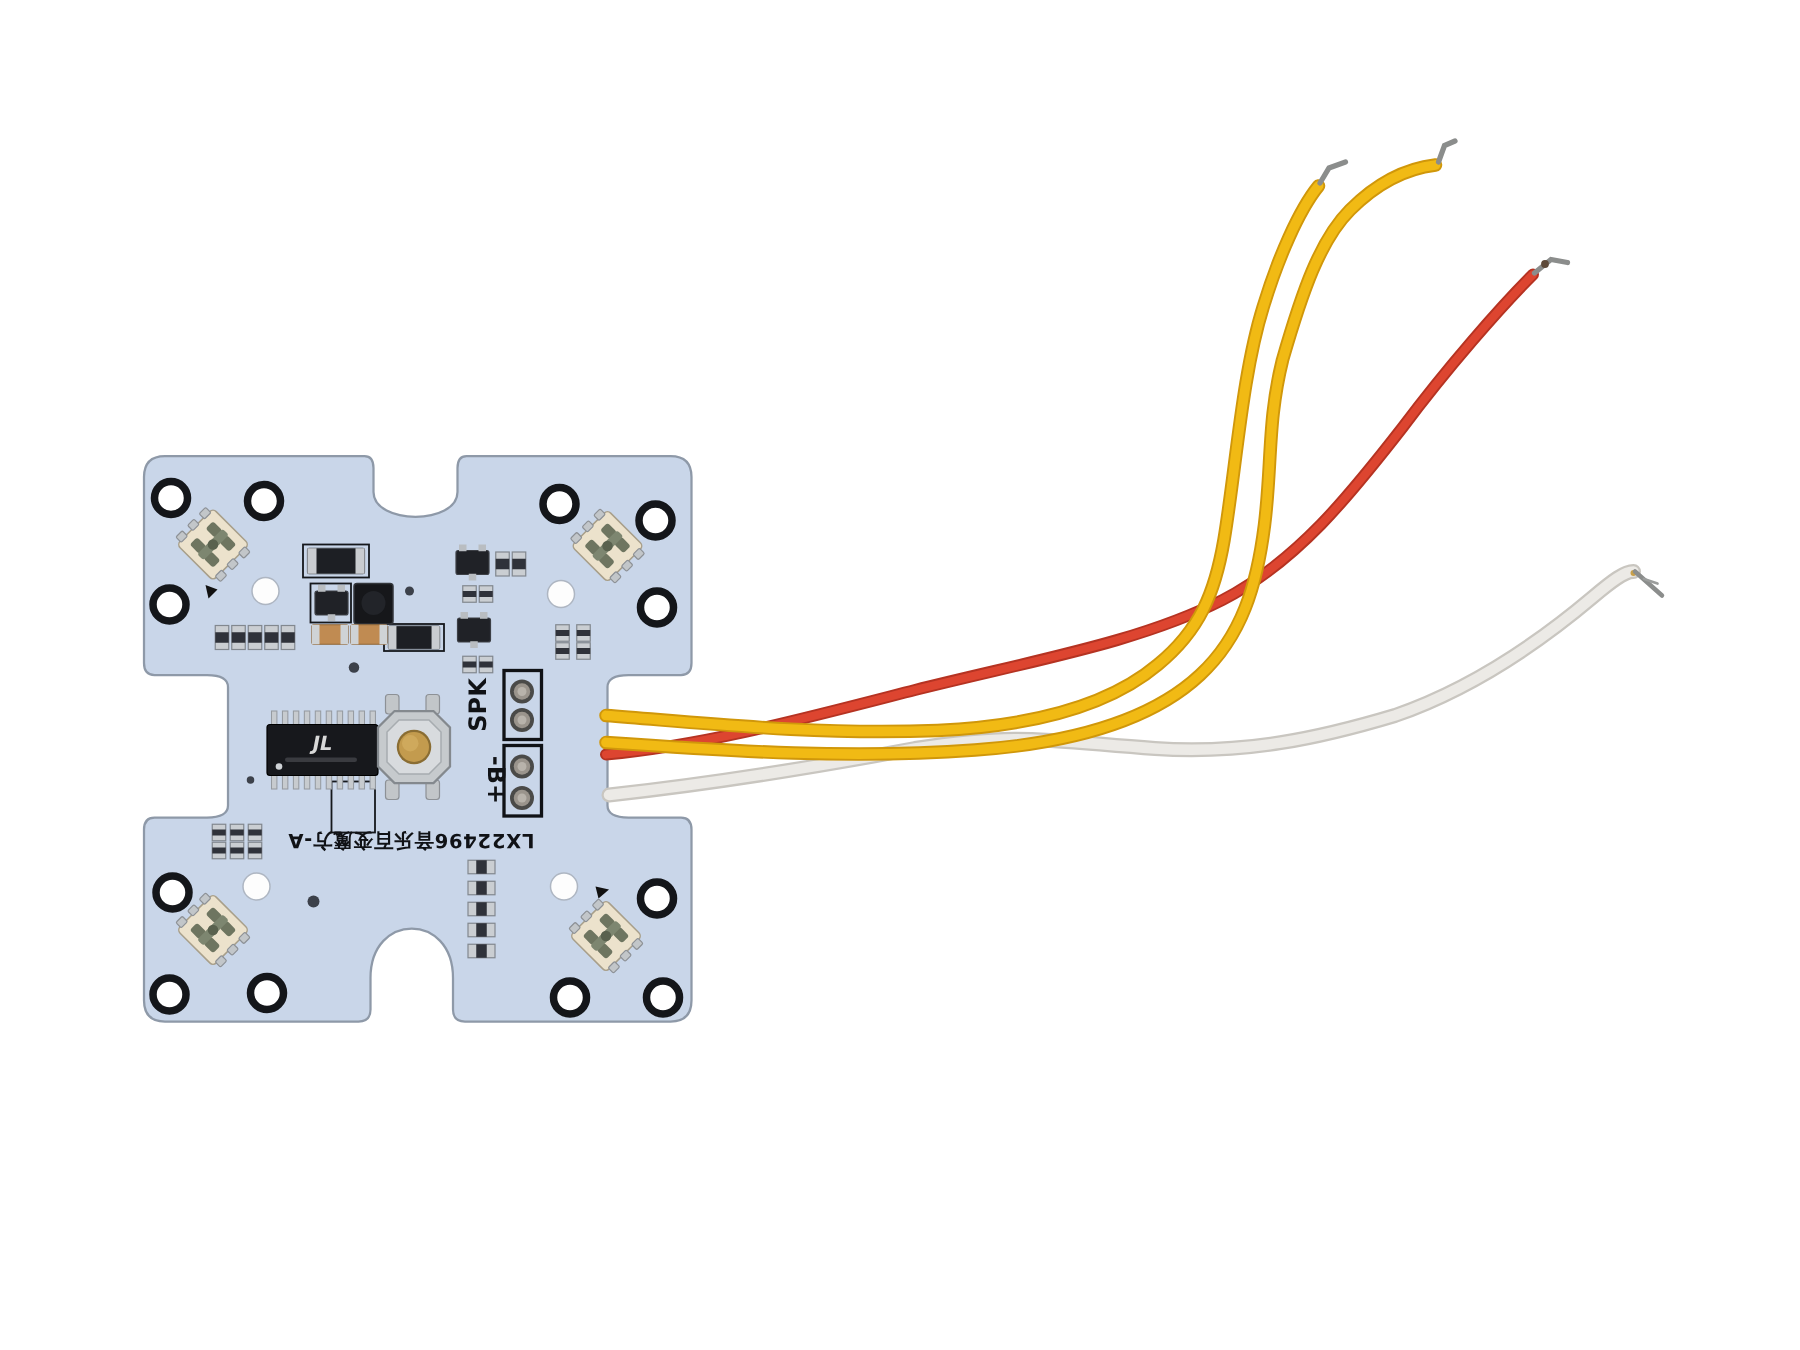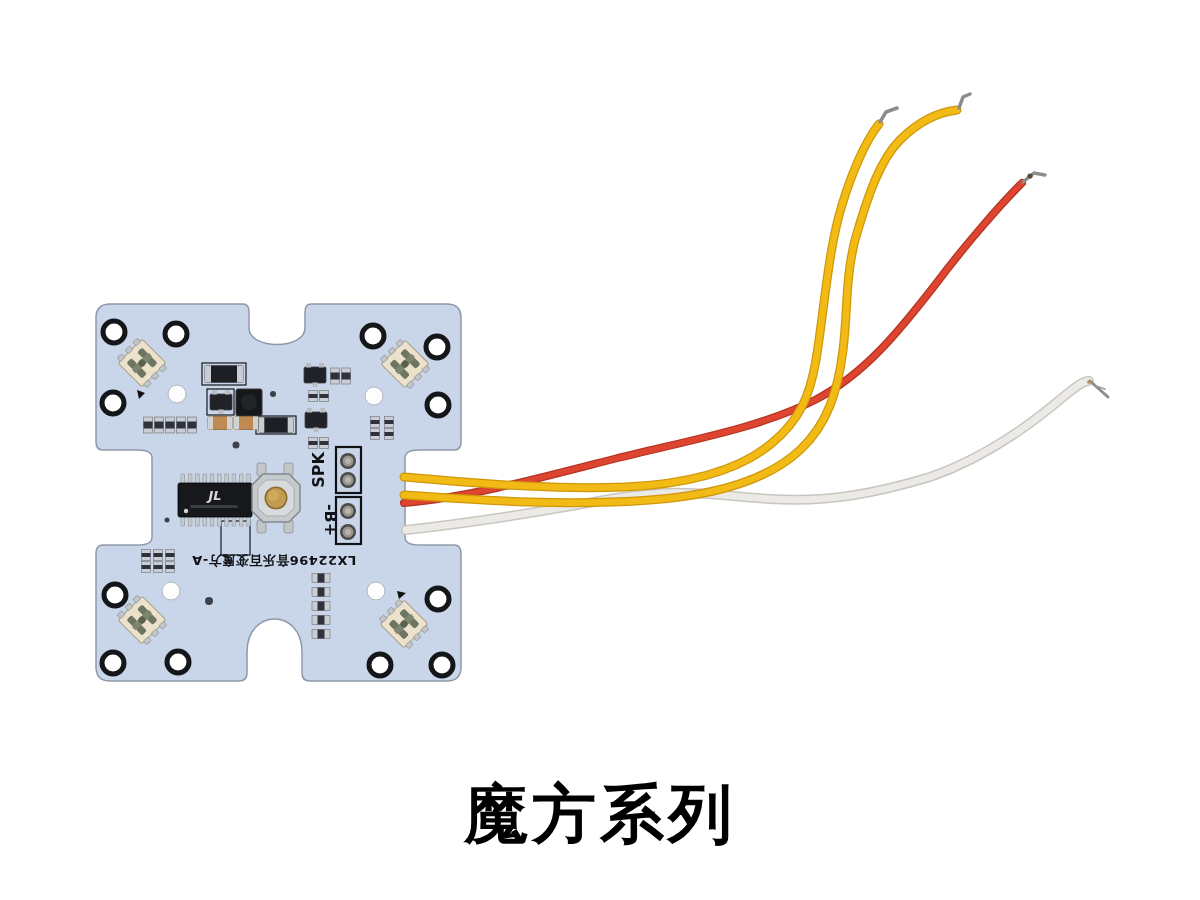--- a/index.html
+++ b/index.html
@@ -271,15 +271,14 @@
     </g>
 
     <g>
       <path stroke-width="9" d="M 404 477 C 470 482 540 490 625 487 C 690 484 740 470 772 443 C 800 420 810 395 816 360 C 824 312 828 250 842 205 C 852 172 866 140 879 124" stroke="#d0970a"></path>
       <path stroke-width="6.5" d="M 404 477 C 470 482 540 490 625 487 C 690 484 740 470 772 443 C 800 420 810 395 816 360 C 824 312 828 250 842 205 C 852 172 866 140 879 124" stroke="#f1ba14"></path>
       <path stroke="#8b8d8c" stroke-width="3.5" d="M 880 122 L 886 112 L 897 108"></path>
     </g>
   </g>
 </svg>
 
-<div class="caption">魔方系列</div>
 
 </div>
 
 </body></html>

